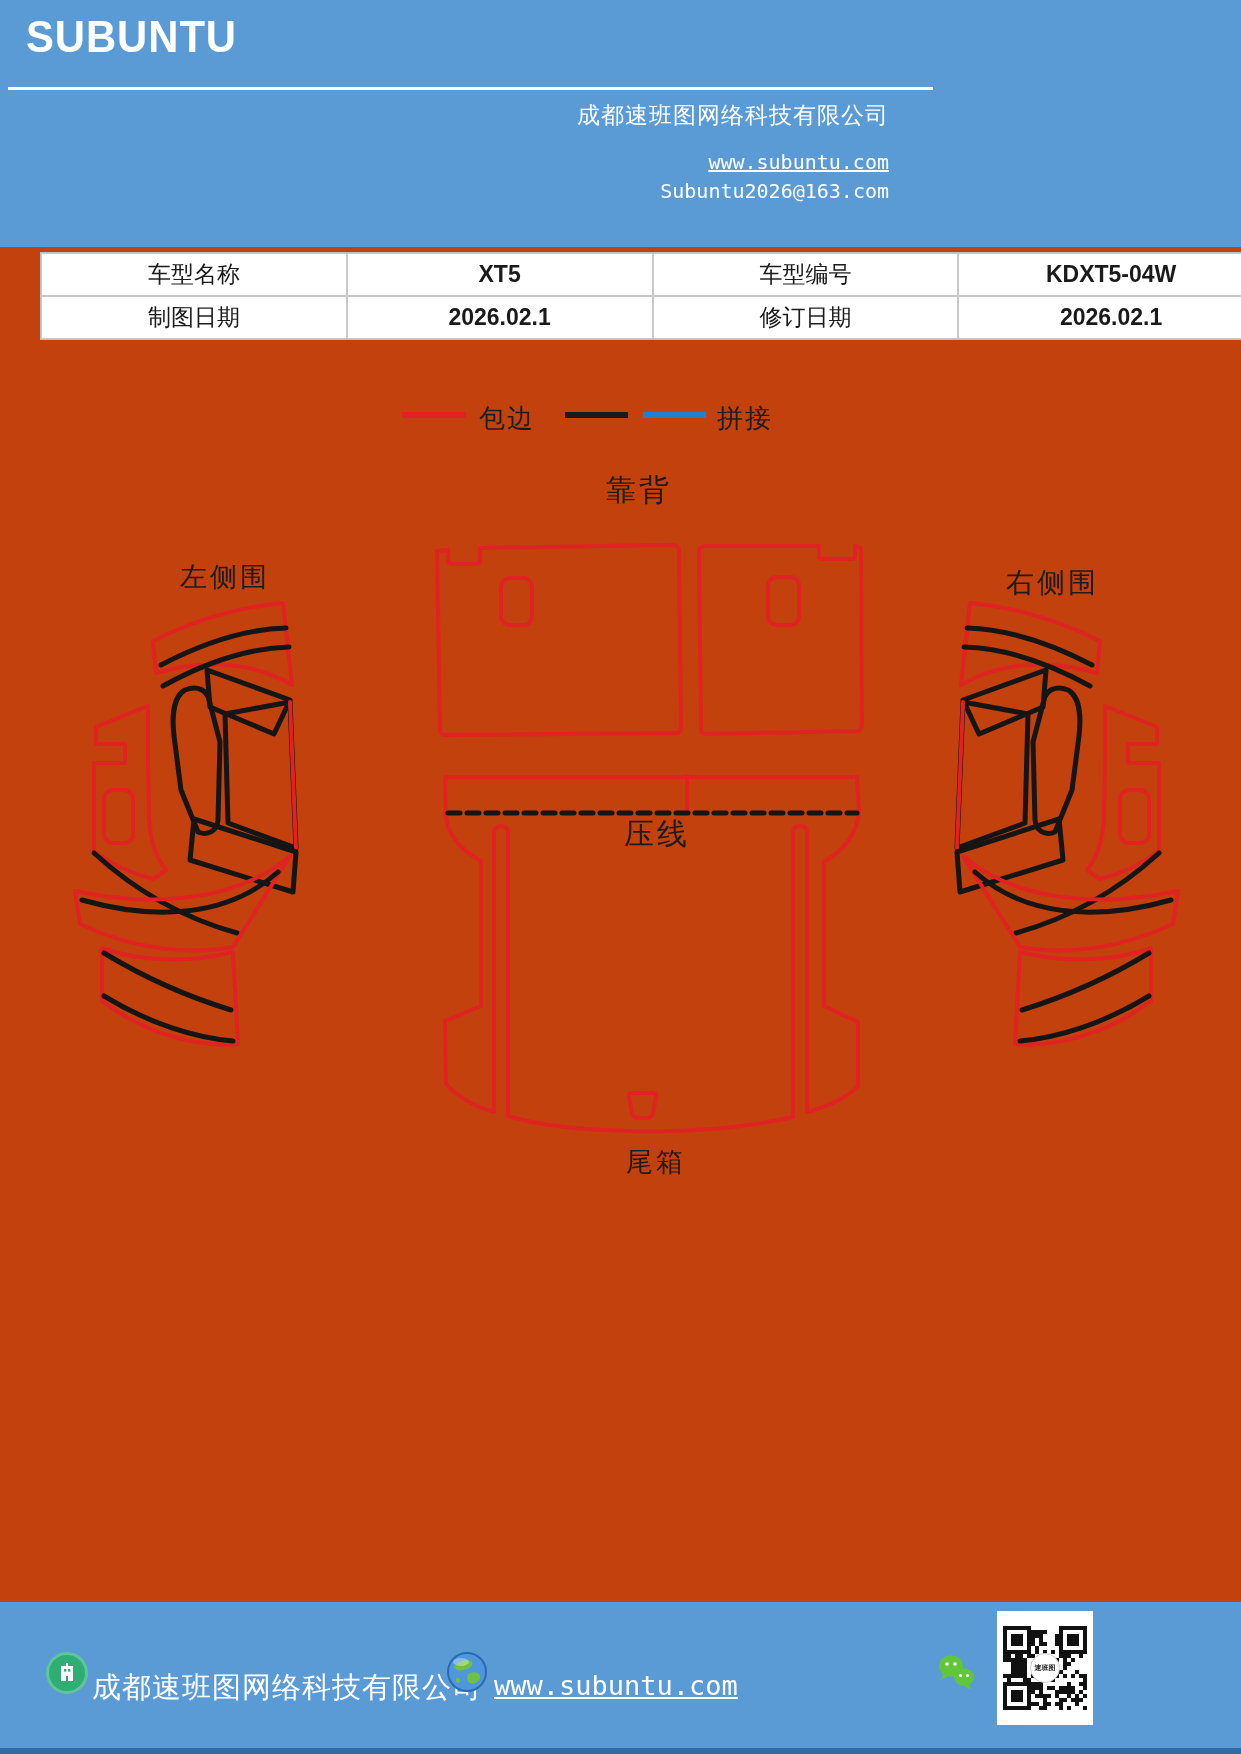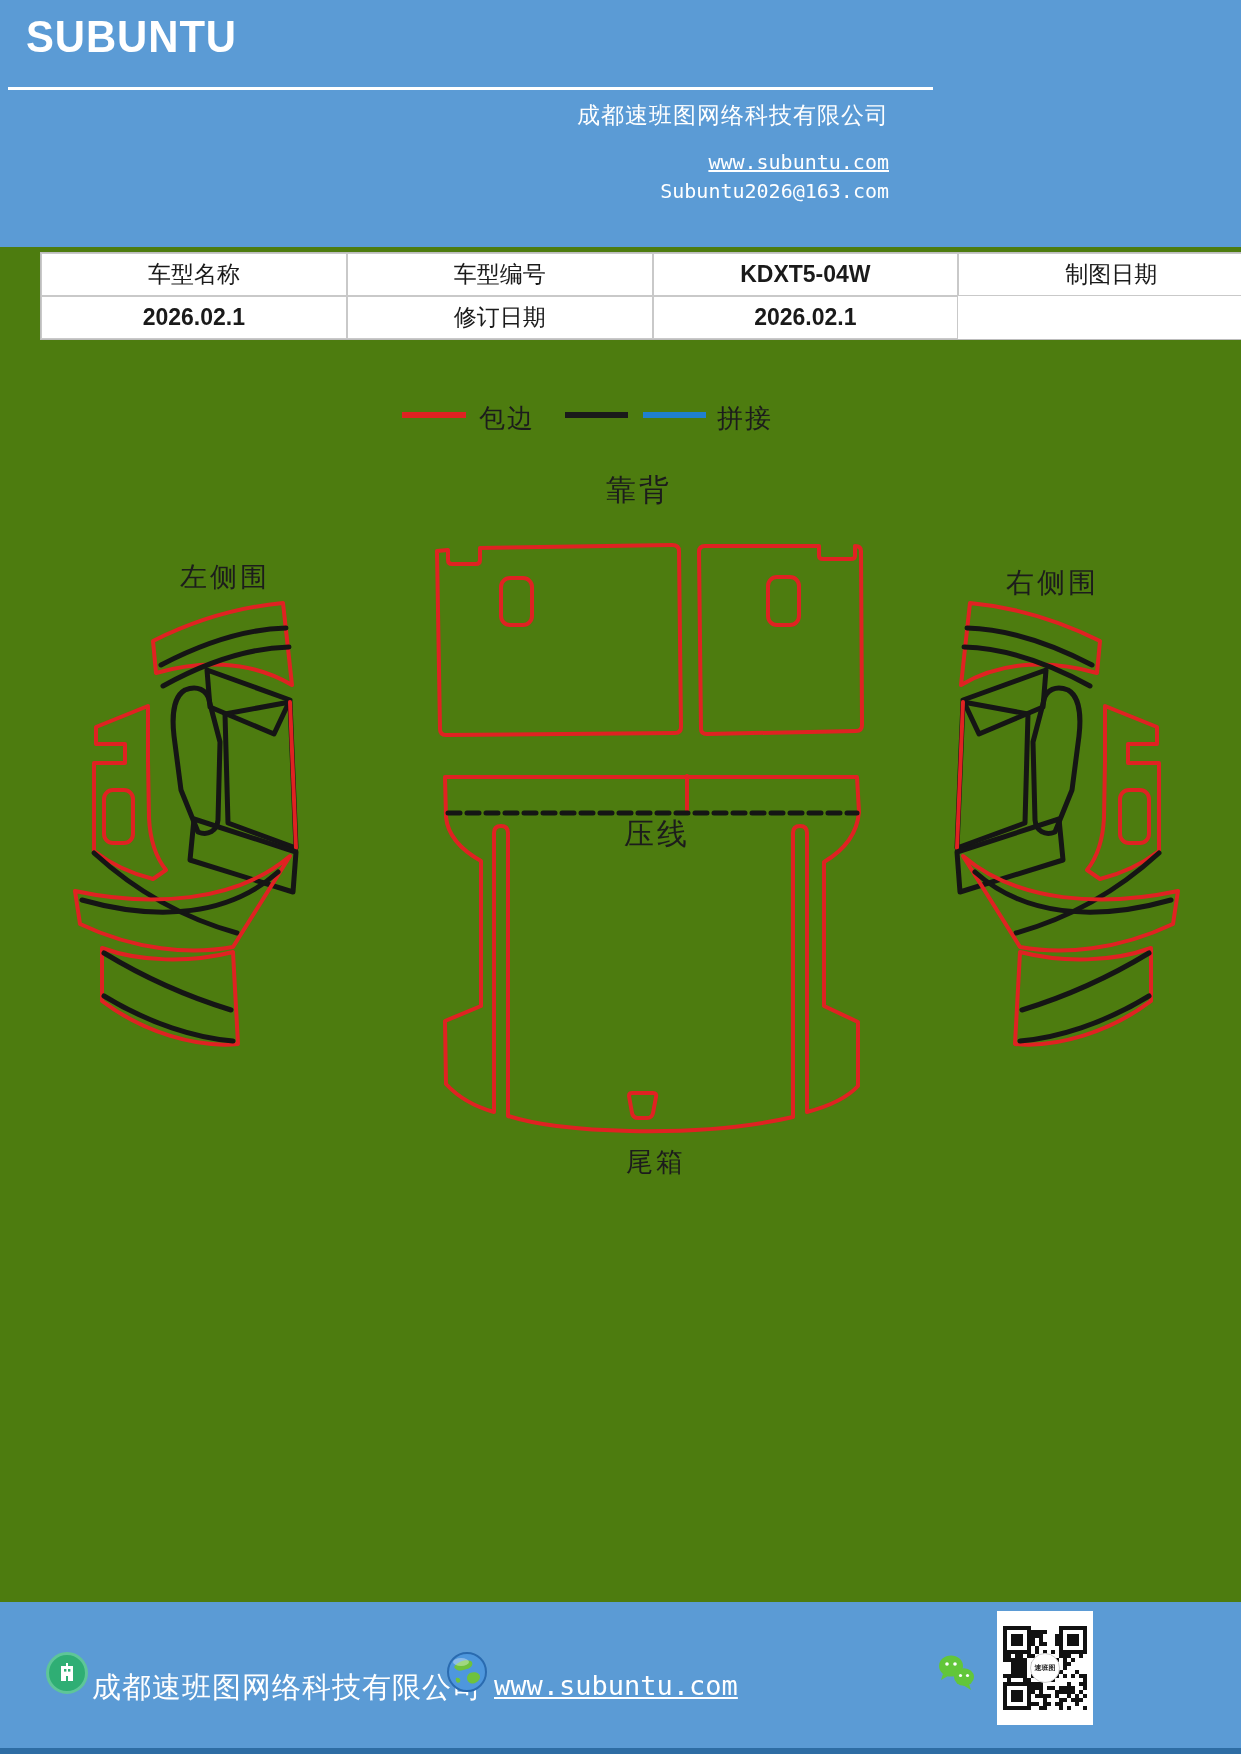--- a/index.html
+++ b/index.html
@@ -1,17 +1,17 @@
 <!DOCTYPE html>
 <html><head>
 <meta charset="utf-8">
 <style>
   * { margin:0; padding:0; box-sizing:border-box; }
   body { background:#ffffff; font-family:"Liberation Sans", sans-serif; }
-  #page { position:relative; width:1241px; height:1754px; margin:0 auto; background:#4d7c0f; overflow:hidden; }
+  #page { position:relative; width:1241px; height:1754px; margin:0 auto; background:#c2410c; overflow:hidden; }
 
   
   .header { position:absolute; left:0; top:0; width:1241px; height:247px; background:#5b9bd5; }
   .logo { position:absolute; left:26px; top:12px; color:#ffffff; font-size:44px; font-weight:800; letter-spacing:1px; transform:scaleX(.95); transform-origin:left center; }
   .header-rule { position:absolute; left:8px; top:87px; width:925px; height:3px; background:#ffffff; }
   .doc-title { position:absolute; left:30px; top:138px; color:#ffffff; font-size:33px; font-weight:600; letter-spacing:2px; }
   .hdr-company { position:absolute; right:352px; top:100px; color:#ffffff; font-size:23px; letter-spacing:1px; font-family:"Liberation Serif", serif; white-space:nowrap; }
   .hdr-site { position:absolute; right:352px; top:150px; color:#ffffff; font-size:20px; font-family:"DejaVu Sans Mono", monospace; text-decoration:underline; white-space:nowrap; }
   .hdr-mail { position:absolute; right:352px; top:179px; color:#ffffff; font-size:20px; font-family:"DejaVu Sans Mono", monospace; white-space:nowrap; }
   .sop { position:absolute; left:928px; top:52px; color:#ffffff; font-size:88px; font-weight:700; letter-spacing:3px; }
@@ -61,20 +61,21 @@
   <div class="header">
     <div class="logo">SUBUNTU</div>
     <div class="header-rule"></div>
     <div class="hdr-company">成都速班图网络科技有限公司</div>
     <div class="hdr-site">www.subuntu.com</div>
     <div class="hdr-mail">Subuntu2026@163.com</div>
   </div>
 
   <div class="info-table">
     <div class="cell label">车型名称</div>
+    <div class="cell value">XT5</div>
     <div class="cell label">车型编号</div>
     <div class="cell value">KDXT5-04W</div>
     <div class="cell label">制图日期</div>
     <div class="cell value">2026.02.1</div>
     <div class="cell label">修订日期</div>
     <div class="cell value">2026.02.1</div>
   </div>
 
   <div class="legend-bar" style="left:402px; width:64px; background:#e02222;"></div>
   <div class="legend-label" style="left:479px;">包边</div>

